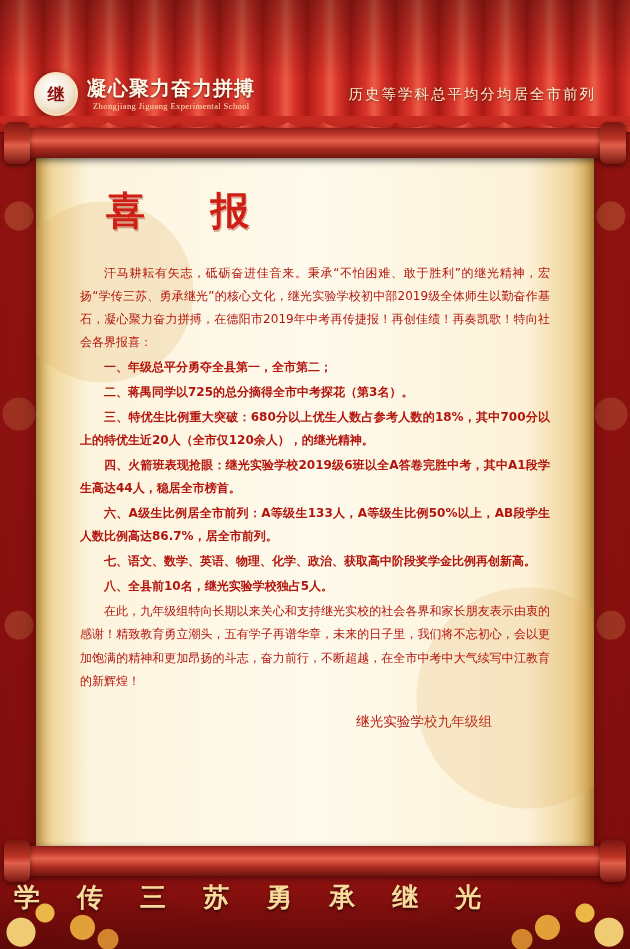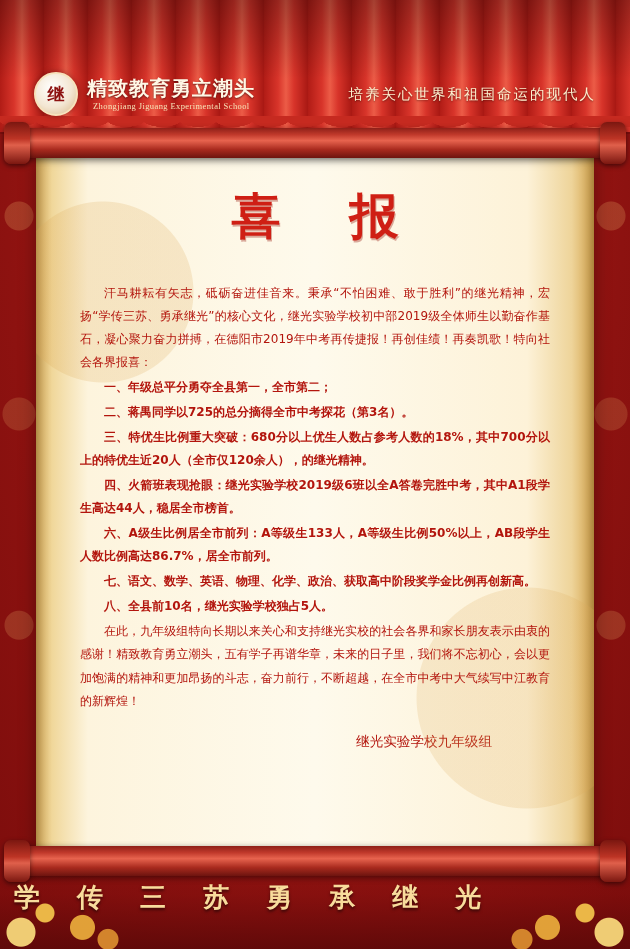--- a/index.html
+++ b/index.html
@@ -140,27 +140,27 @@
   }
   .paper-tex {
     position: absolute; inset: 0;
     background:
       radial-gradient(circle at 12% 20%, rgba(220,170,90,.22) 0 90px, transparent 91px),
       radial-gradient(circle at 88% 78%, rgba(220,170,90,.20) 0 110px, transparent 111px);
     pointer-events: none;
   }
 
   .title {
-    text-align: center;
+    text-align: left;
     color: #cf1f14;
-    font-size: 49px;
+    font-size: 39px;
     font-weight: bold;
     letter-spacing: 26px;
     text-indent: 26px;
-    margin: 6px 0 32px;
+    margin: 6px 0 24px;
     text-shadow: 1px 2px 0 rgba(150,20,10,.35);
     font-family: "DejaVu Serif", "Liberation Serif", serif;
     position: relative;
   }
 
   .body {
     position: relative;
     color: #b3150d;
     font-size: 12px;
     line-height: 1.92;
@@ -234,24 +234,24 @@
 
   <div class="curtain"></div>
   <div class="curtain-shadow"></div>
 
   <div class="side-deco left"></div>
   <div class="side-deco right"></div>
 
   <div class="header">
     <div class="logo-badge">继</div>
     <div class="school-names">
-      <div class="school-cn">精致教育勇立潮头</div>
+      <div class="school-cn">凝心聚力奋力拼搏</div>
       <div class="school-en">Zhongjiang Jiguang Experimental School</div>
     </div>
-    <div class="slogan">培养关心世界和祖国命运的现代人</div>
+    <div class="slogan">历史等学科总平均分均居全市前列</div>
   </div>
 
   <div class="roller roller-top">
     <div class="cap left"></div>
     <div class="cap right"></div>
   </div>
 
   <div class="paper">
     <div class="paper-tex"></div>
 

